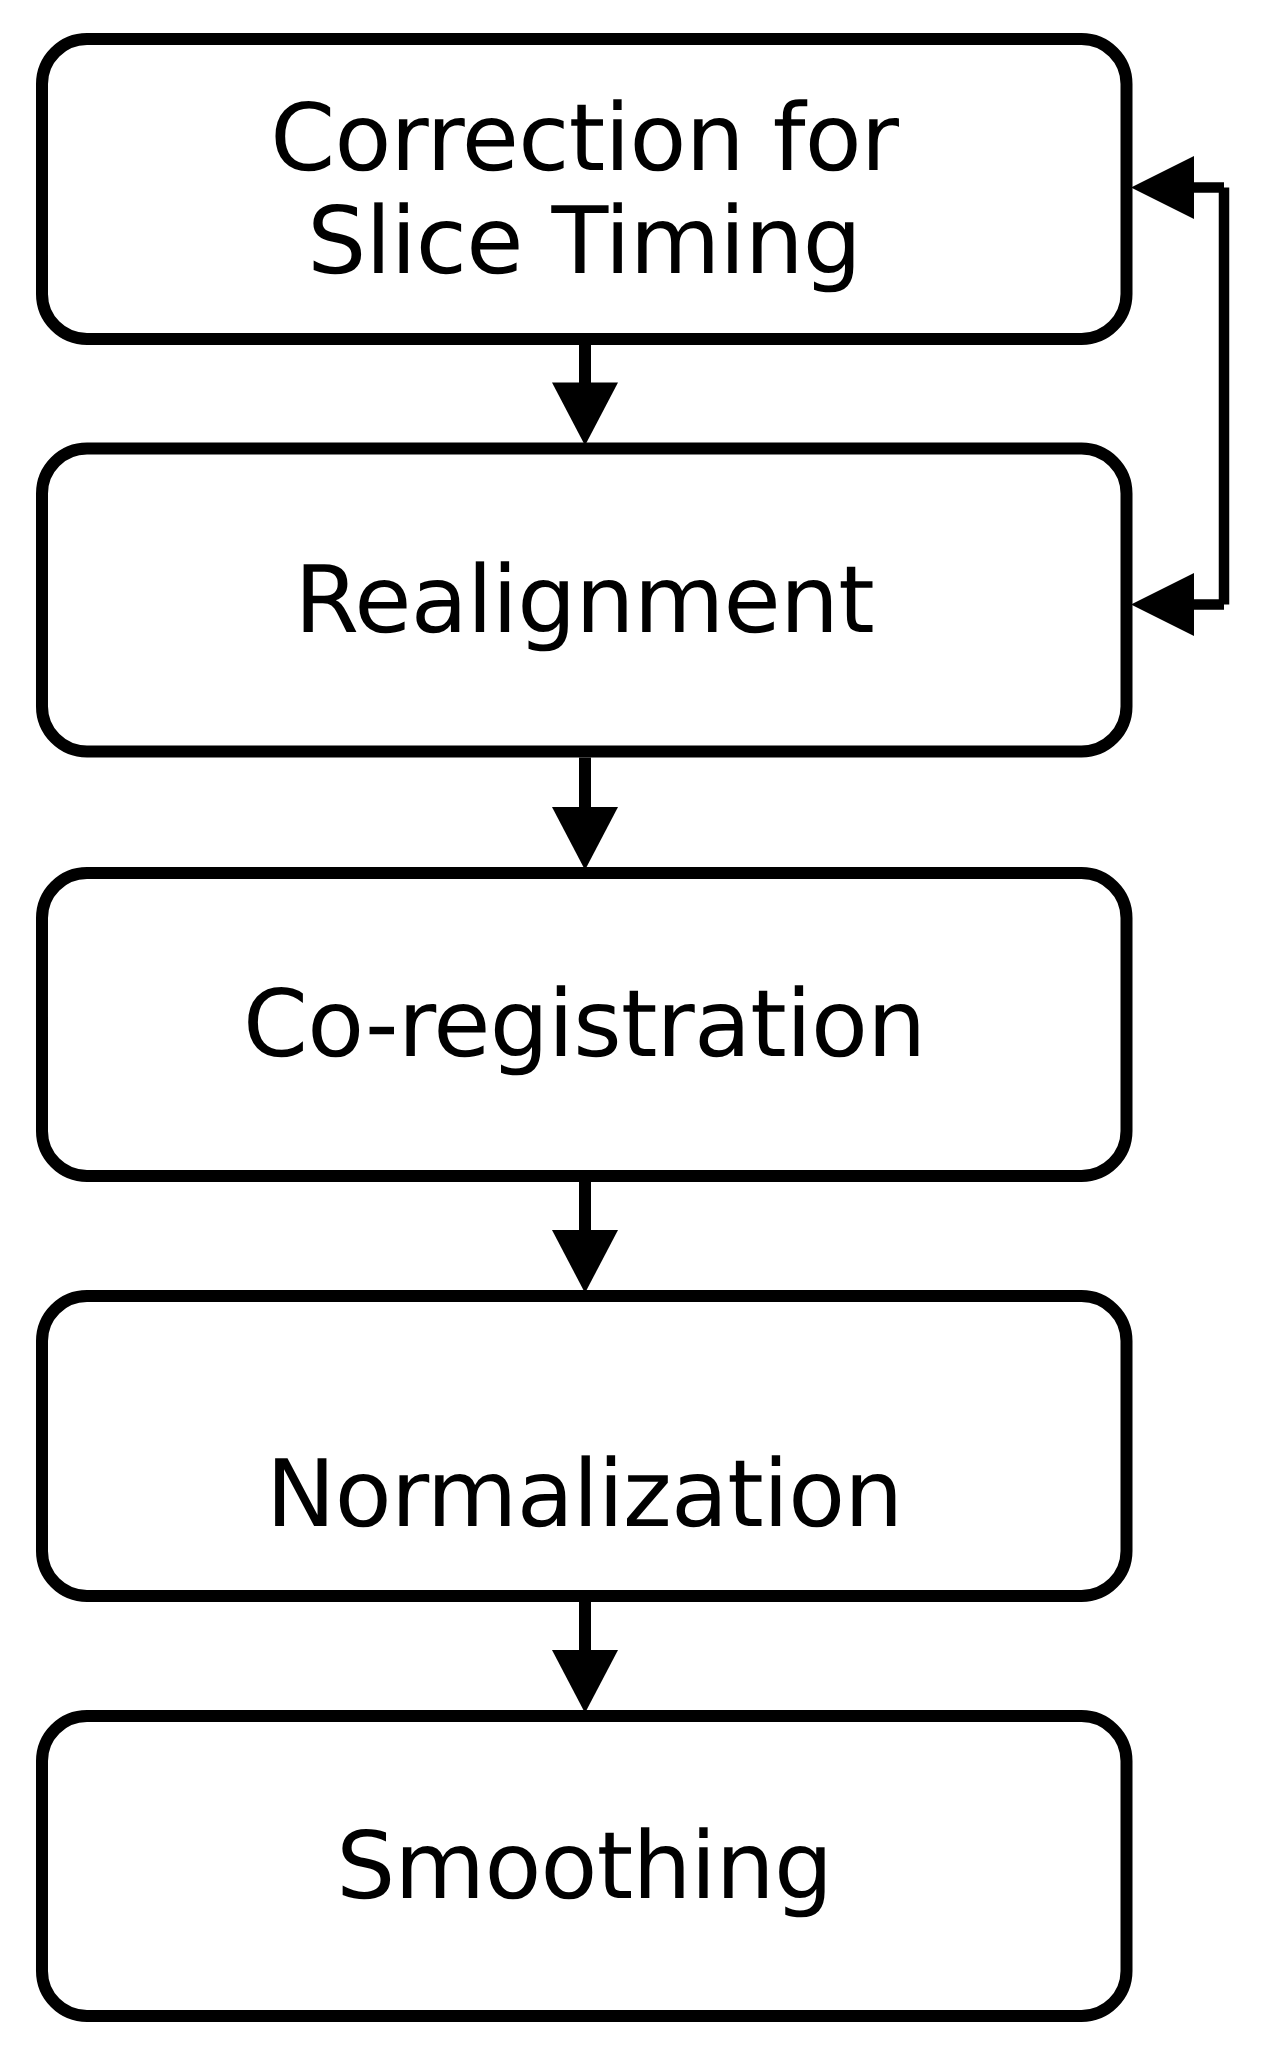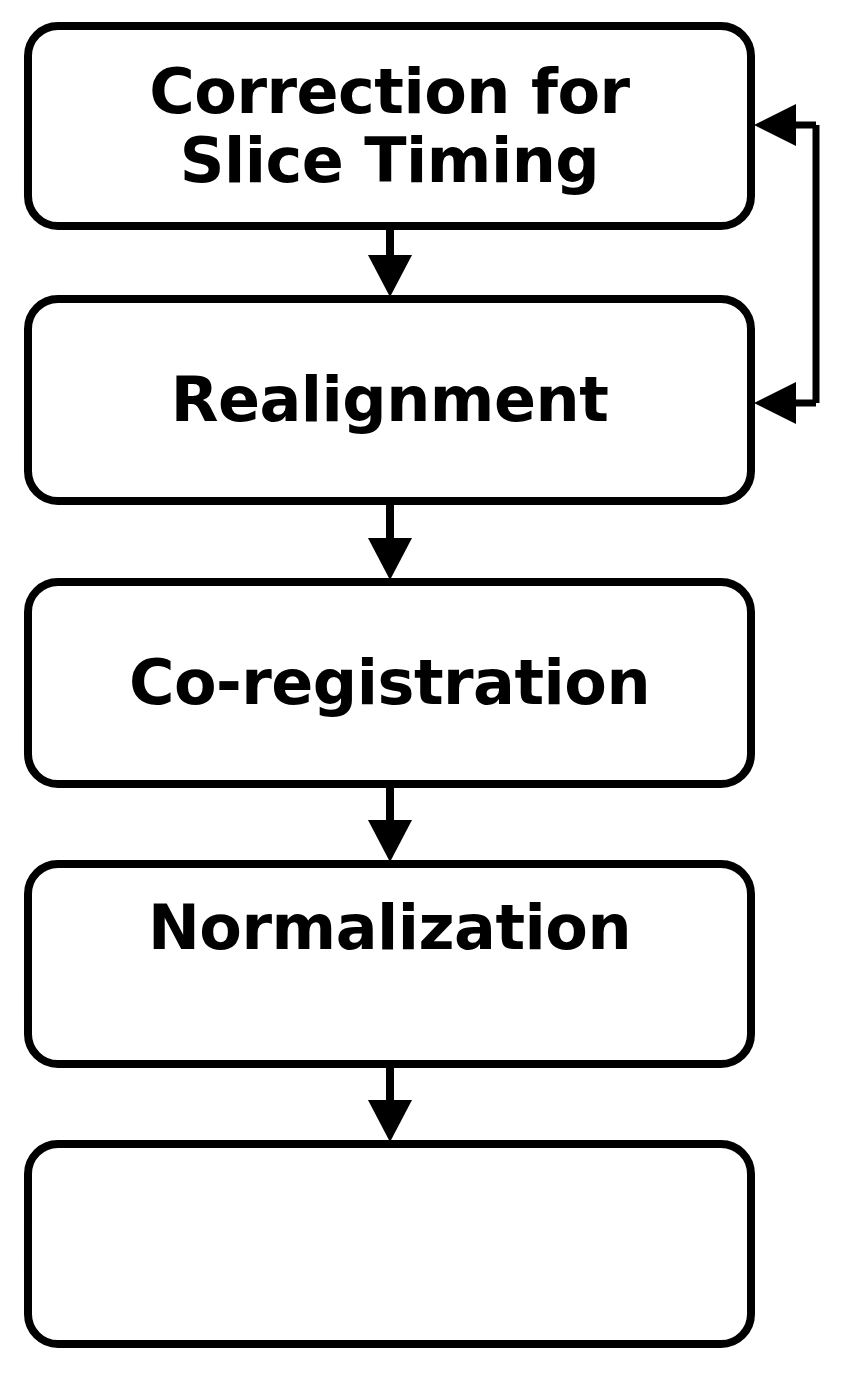--- a/index.html
+++ b/index.html
@@ -50,21 +50,21 @@
   .node-label {
     position: absolute;
     display: flex;
     flex-direction: column;
     align-items: center;
     justify-content: center;
     text-align: center;
     color: #000000;
     font-family: "DejaVu Sans", sans-serif;
     font-size: 62px;
-    font-weight: 700;
+    font-weight: 400;
     line-height: 1.12;
     letter-spacing: -0.5px;
     white-space: nowrap;
     pointer-events: none;
   }
   .node-label .line {
     display: block;
   }
 </style>
 </head>
@@ -123,18 +123,21 @@
   </div>
 
   <div class="node-label" style="left:28px; top:582px; width:723px; height:202px;">
     <span class="line">Co-registration</span>
   </div>
 
   <div class="node-label" style="left:28px; top:299px; width:723px; height:202px;">
     <span class="line">Realignment</span>
   </div>
 
-  <div class="node-label" style="left:28px; top:828px; width:723px; height:200px;">
+  <div class="node-label" style="left:28px; top:896px; width:723px; height:200px;">
     <span class="line">Normalization</span>
   </div>
 
+  <div class="node-label" style="left:28px; top:1144px; width:723px; height:200px;">
+    <span class="line">Smoothing</span>
+  </div>
 
 </div>
 
 </body></html>

